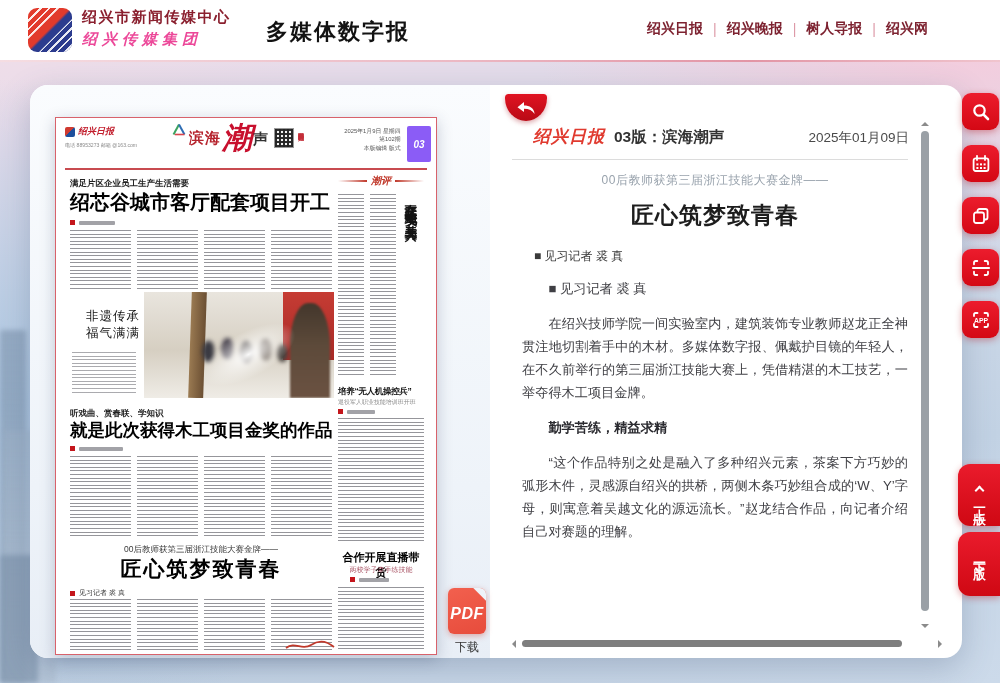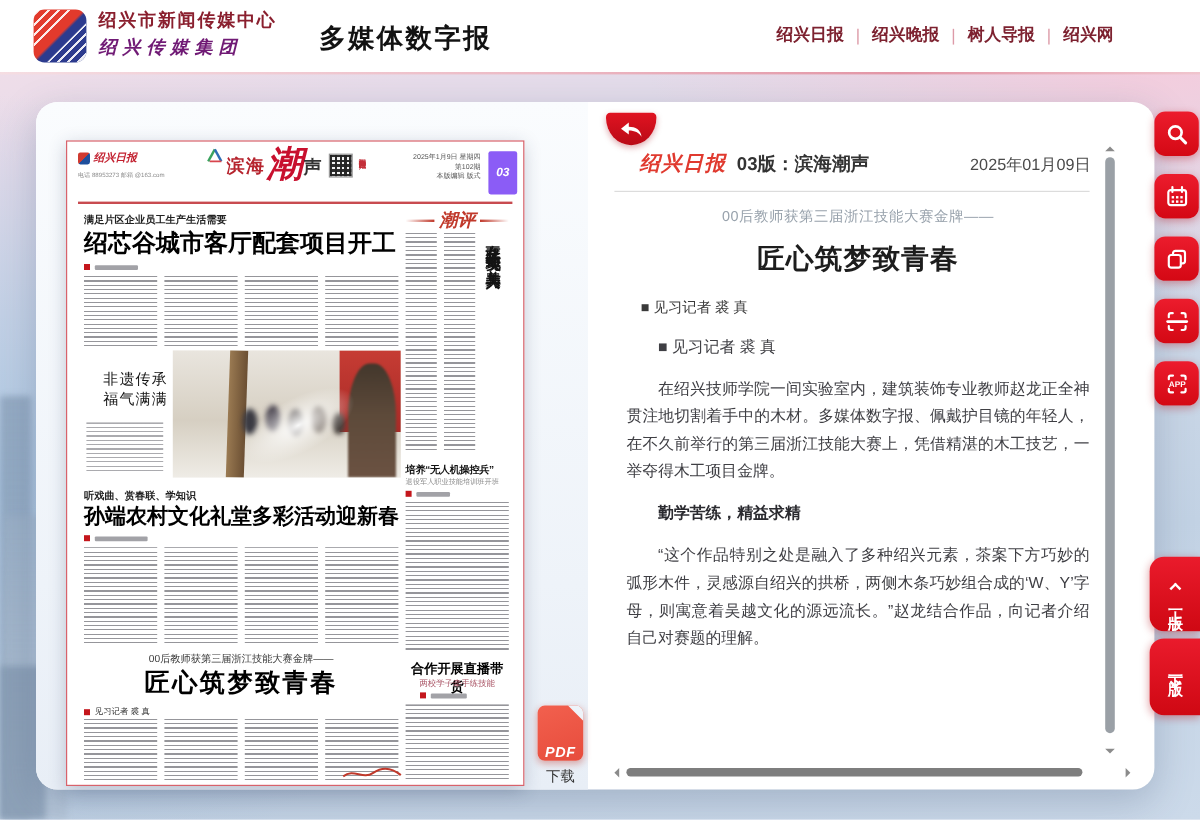--- a/index.html
+++ b/index.html
@@ -20,21 +20,21 @@
   .topbar{position:absolute;top:0;left:0;width:100%;height:60px;background:#fff;z-index:6}
   .topbar::after{content:"";position:absolute;left:0;right:0;bottom:-2px;height:2px;
     background:linear-gradient(90deg,#f5dde2,#ecb9c4 45%,#e295a5 75%,#f0c5ce)}
   .logo-mark{position:absolute;left:28px;top:8px;width:44px;height:44px;border-radius:9px;overflow:hidden;
     background:linear-gradient(135deg,#e23a2c 0 48%,#2c3b8e 52% 100%)}
   .logo-mark::after{content:"";position:absolute;inset:0;
     background:repeating-linear-gradient(315deg,transparent 0 4px,rgba(255,255,255,.9) 4px 6px);
     -webkit-mask:linear-gradient(135deg,#000 35%,transparent 36%,transparent 62%,#000 63%);}
   .org{position:absolute;left:82px;top:8px}
   .org1{font-size:15px;font-weight:bold;color:#8a1f2e;letter-spacing:1.5px}
-  .org2{font-size:15px;font-weight:bold;color:#701a75;font-family:"DejaVu Serif",serif;font-style:italic;letter-spacing:5px;margin-top:3px}
+  .org2{font-size:15px;font-weight:bold;color:#ec4899;font-family:"DejaVu Serif",serif;font-style:italic;letter-spacing:5px;margin-top:3px}
   .product{position:absolute;left:266px;top:17px;font-size:22px;font-weight:700;color:#121212;letter-spacing:2px}
   .nav{position:absolute;right:72px;top:20px;display:flex;align-items:center;font-size:14px;font-weight:bold}
   .nav a{color:#7d2230;text-decoration:none;cursor:pointer}
   .nav .sep{color:#dd9aa8;margin:0 10px;font-weight:normal}
 
   
   .card{position:absolute;left:30px;top:85px;width:932px;height:573px;background:#fff;border-radius:18px;
     box-shadow:0 10px 32px rgba(70,85,120,.28)}
   .paper-zone{position:absolute;left:0;top:0;width:460px;height:100%;border-radius:18px 0 0 18px;
     background:linear-gradient(180deg,#fafcfe 0%,#eef3f9 70%,#e8eef6 100%)}
@@ -66,21 +66,21 @@
   .np-byline{display:flex;align-items:center;gap:4px;position:absolute}
   .np-byline-text{font-size:7px;color:#333;white-space:nowrap}
   .tl{flex:1;background-image:repeating-linear-gradient(180deg,rgba(45,45,55,.5) 0 1px,transparent 1px 3.6px)}
   .cols{position:absolute;display:flex;gap:6px}
 
   .np-a1-kicker{position:absolute;left:14px;top:60px;font-size:8.5px;font-weight:bold;color:#222}
   .np-a1-headline{position:absolute;left:14px;top:71px;font-size:20px;font-weight:900;color:#000;white-space:nowrap;cursor:pointer}
   .np-a1-cols{left:14px;top:112px;width:262px;height:59px}
 
   .np-b-logo{position:absolute;left:282px;top:56px;width:86px;display:flex;align-items:center;gap:4px}
-  .np-b-logo b{font-size:15px;font-weight:900;font-style:italic;color:#c0392b;font-family:"DejaVu Serif",serif;white-space:nowrap}
+  .np-b-logo b{font-size:10px;font-weight:900;font-style:italic;color:#c0392b;font-family:"DejaVu Serif",serif;white-space:nowrap}
   .swash{flex:1;height:2px;background:linear-gradient(90deg,transparent,#c0392b)}
   .swash.r{background:linear-gradient(90deg,#c0392b,transparent)}
   .np-b-body{left:282px;top:76px;width:58px;height:182px}
   .np-b-headline{position:absolute;left:346px;top:76px;height:186px;writing-mode:vertical-rl;font-size:12.5px;
     font-weight:900;color:#141414;letter-spacing:1.5px;cursor:pointer}
 
   .np-c-headline{position:absolute;left:282px;top:268px;width:86px;font-size:8.5px;font-weight:900;color:#111;
     letter-spacing:-.3px;white-space:nowrap;cursor:pointer}
   .np-c-sub{position:absolute;left:282px;top:280px;width:86px;font-size:6.5px;color:#8a8a8a;white-space:nowrap;
     transform:scale(.92);transform-origin:left top}
@@ -118,21 +118,21 @@
 
   .np-g-headline{position:absolute;left:282px;top:432px;width:86px;text-align:center;font-size:11px;font-weight:900;color:#000;cursor:pointer}
   .np-g-sub{position:absolute;left:282px;top:447px;width:86px;text-align:center;font-size:7px;color:#a56}
   .np-g-cols{left:282px;top:469px;width:86px;height:63px}
 
   
   .pdf{position:absolute;left:414px;top:503px;width:46px;text-align:center;cursor:pointer}
   .pdf-icon{position:relative;margin:0 auto;width:38px;height:46px;border-radius:6px;overflow:hidden;
     background:linear-gradient(160deg,#f2604e,#e74c3c);box-shadow:0 2px 6px rgba(190,60,50,.4)}
   .pdf-fold{position:absolute;top:-9px;right:-9px;width:18px;height:18px;background:#eef3f9;transform:rotate(45deg)}
-  .pdf-badge{position:absolute;left:0;right:0;top:32px;color:#fff;font-style:italic;font-weight:bold;font-size:12px;letter-spacing:.5px}
+  .pdf-badge{position:absolute;left:0;right:0;top:17px;color:#fff;font-style:italic;font-weight:bold;font-size:16px;letter-spacing:.5px}
   .pdf-label{font-size:12px;color:#333;margin-top:5px}
 
   
   .reader-back{position:absolute;left:475px;top:9px;width:42px;height:27px;cursor:pointer;
     background:linear-gradient(180deg,#e01321,#b90a16);border-radius:4px 4px 24px 24px / 4px 4px 26px 26px;
     display:flex;align-items:center;justify-content:center;box-shadow:0 2px 5px rgba(160,10,20,.35)}
   .reader-head{position:absolute;left:503px;top:40px;width:376px;display:flex;align-items:baseline}
   .rbrand{font-size:17px;font-weight:900;color:#e03a2f;font-family:"DejaVu Serif",serif;font-style:italic;letter-spacing:1px}
   .redition{font-size:15.5px;color:#333;font-weight:bold;margin-left:9px}
   .rdate{margin-left:auto;font-size:13.5px;color:#4a4a4a}
@@ -270,21 +270,21 @@
       <div class="np-photo-cap tl"></div>
       <div class="np-photo">
         <div class="ph-banner"></div>
         <div class="ph-post"></div>
         <div class="ph-crowd"></div>
         <div class="ph-man"></div>
         <div class="ph-cloth"></div>
       </div>
 
       <div class="np-a5-kicker">听戏曲、赏春联、学知识</div>
-      <div class="np-a5-headline">孙端农村文化礼堂多彩活动迎新春</div>
+      <div class="np-a5-headline">就是此次获得木工项目金奖的作品</div>
       <div class="np-byline" style="left:14px;top:328px">
         <span class="red-sq"></span>
           <span class="bar" style="width:44px"></span>
       </div>
       <div class="cols np-a5-cols">
         <div class="tl"></div>
         <div class="tl"></div>
         <div class="tl"></div>
         <div class="tl"></div>
       </div>

